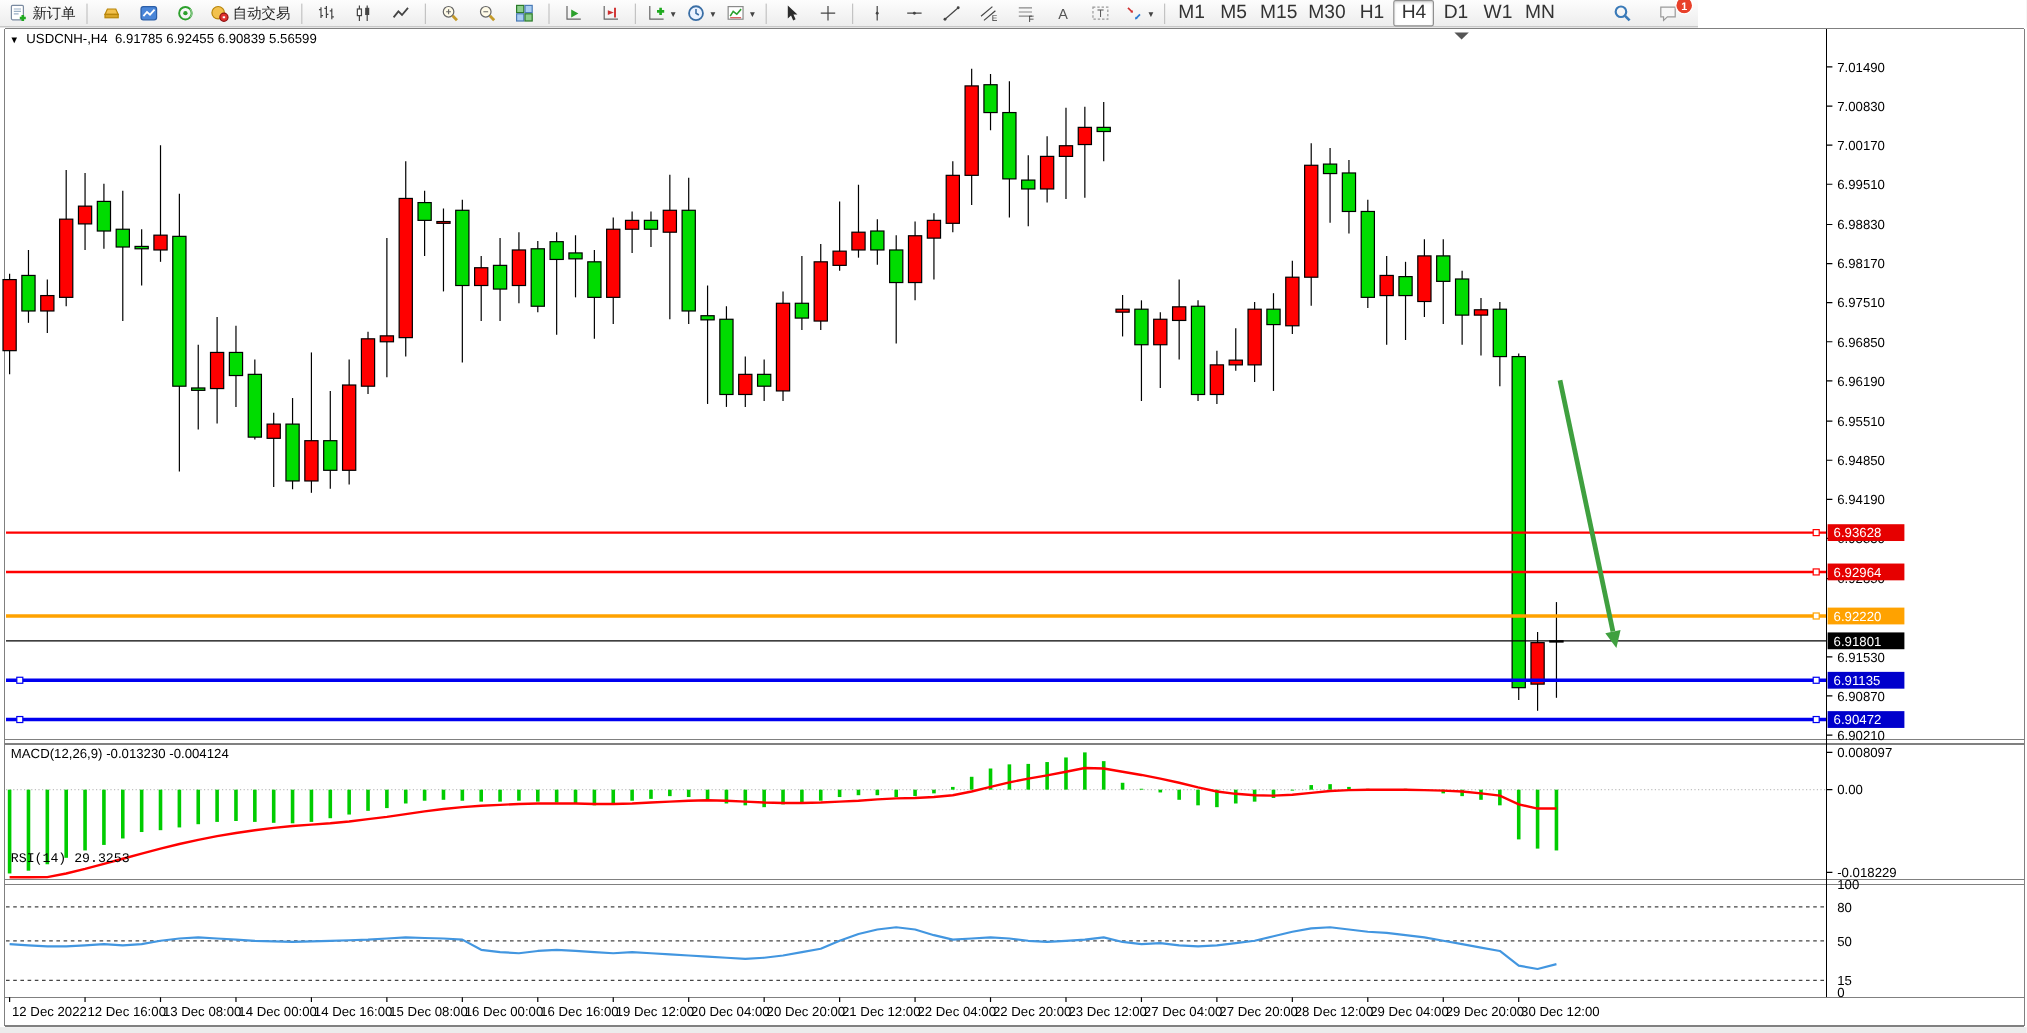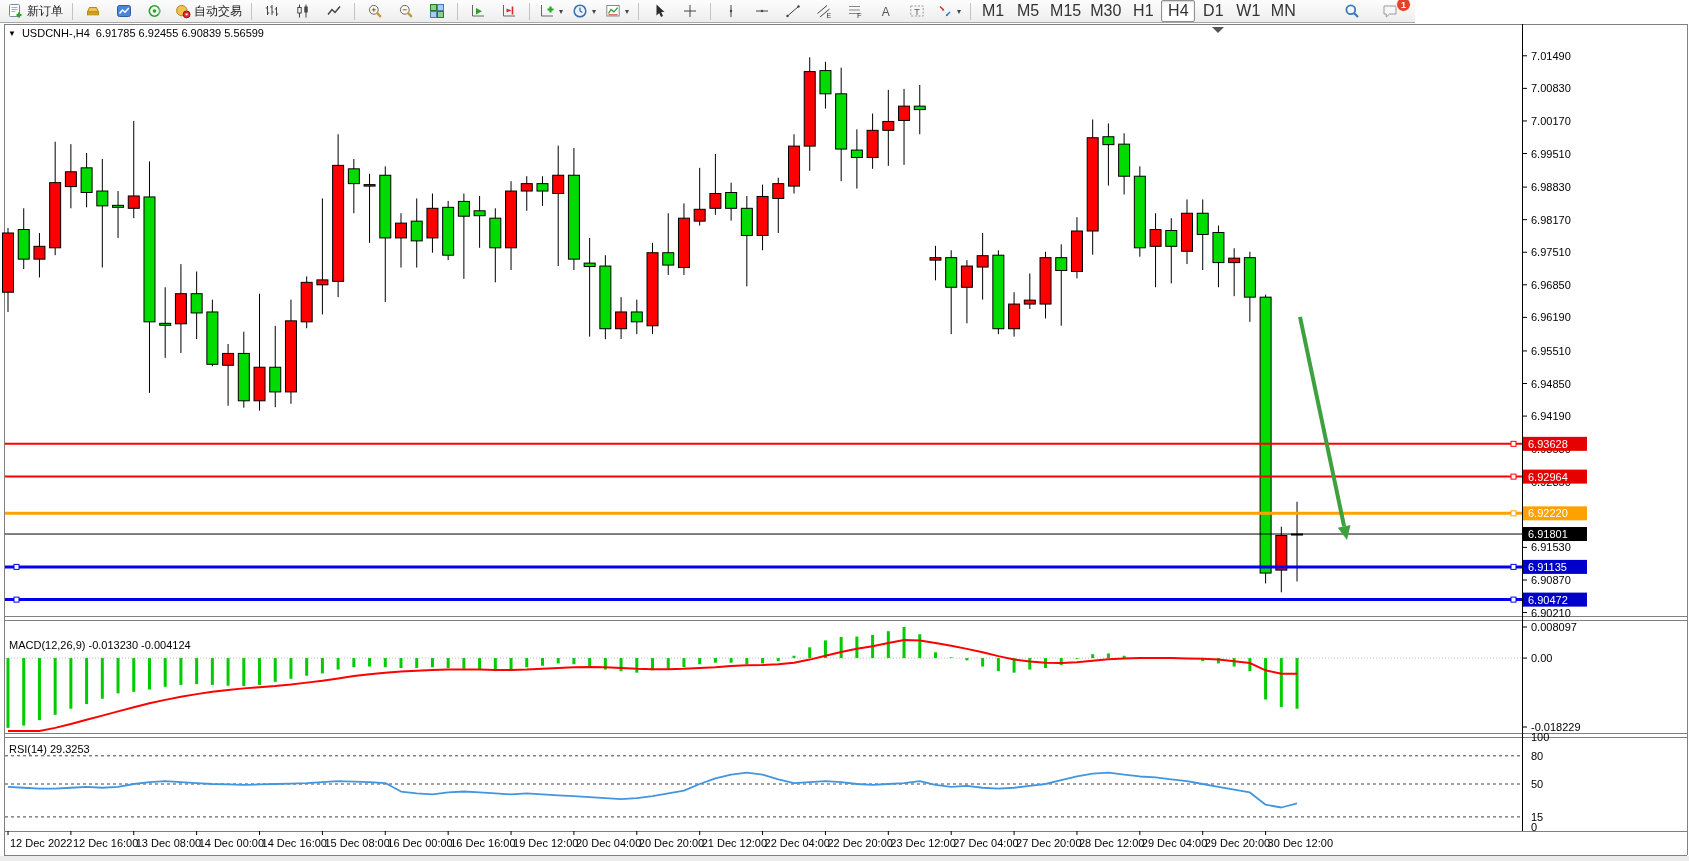--- a/index.html
+++ b/index.html
@@ -21,22 +21,22 @@
   .chat-wrap{position:relative;}
   .badge{position:absolute;top:-4px;right:-7px;width:13px;height:13px;border-radius:50%;
     background:#e8402a;color:#fff;font-size:9px;font-weight:bold;display:flex;
     align-items:center;justify-content:center;border:1px solid #fff;}
   
   .chart-area{position:absolute;left:0;top:23px;width:1689px;height:838px;background:#fff;}
   #chart-svg{position:absolute;left:0;top:0;}
   .chart-title{position:absolute;left:8px;top:4px;font-size:11px;color:#000;display:flex;gap:6px;align-items:center;}
   .chart-title .caret{font-size:8px;color:#000;}
   .panel-label{position:absolute;left:9px;font-size:11px;color:#000;}
-  .macd-label{top:616px;text-align:right;}
-  .rsi-label{top:720px;}
+  .macd-label{top:600px;text-align:right;}
+  .rsi-label{top:687px;font-family:Liberation Mono, monospace;}
   svg text{font-family:"Liberation Sans",sans-serif;}
 </style>
 </head>
 <body>
 
 <div class="app">
   <div class="toolbar" id="toolbar">
       <div class="tbtn">
         <svg width="16" height="16" viewBox="0 0 16 16">
           <rect x="1.5" y="1.5" width="10" height="12" rx="1" fill="#fff" stroke="#7a8aa0"></rect>

